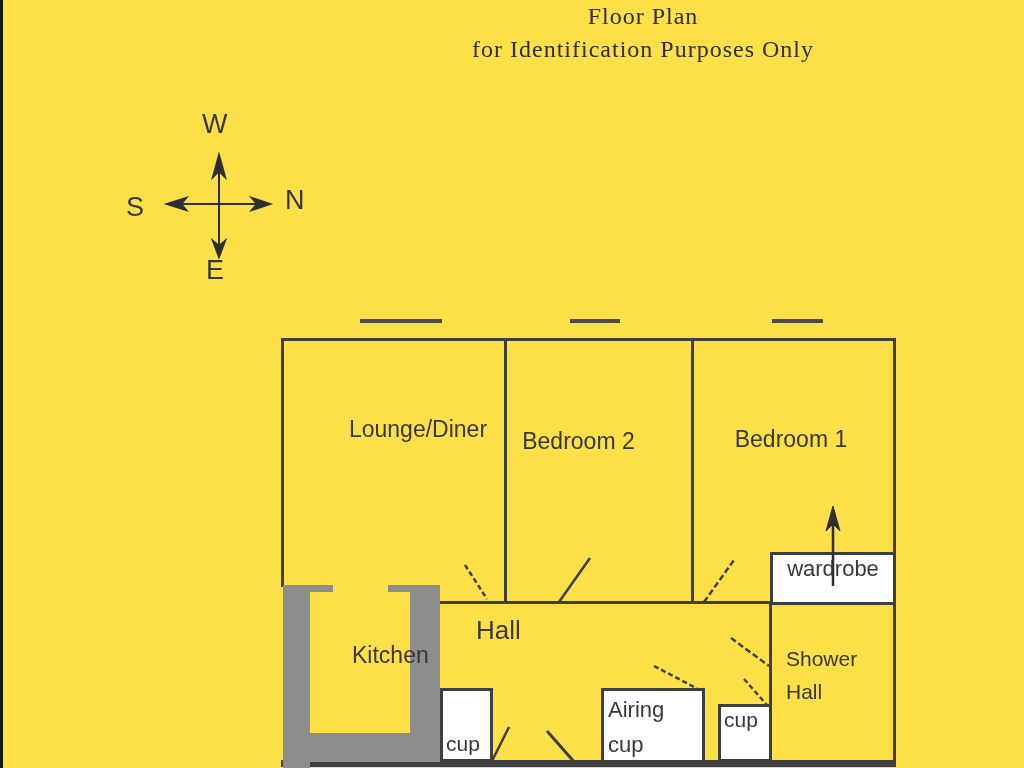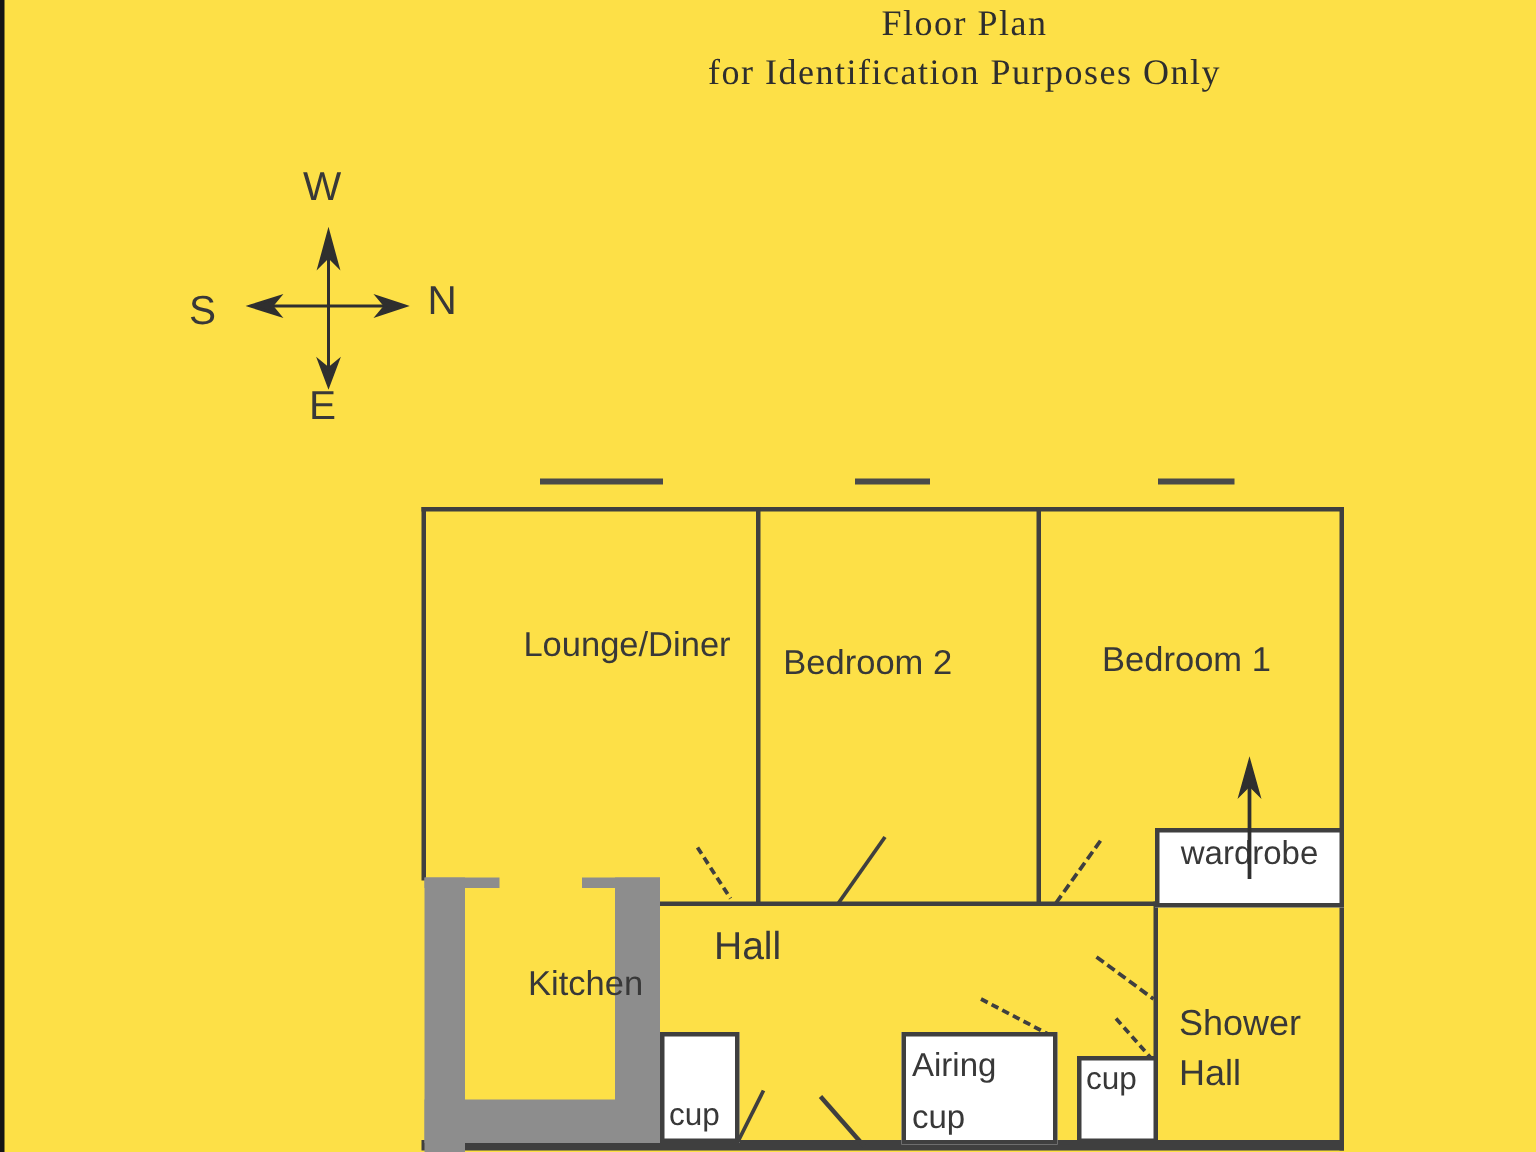--- a/index.html
+++ b/index.html
@@ -75,21 +75,21 @@
   </div>
   <div class="box" style="left:718px;top:704px;width:54px;height:58px;">
     <div class="lbl" style="position:absolute;left:3px;top:1px;font-size:21px;">cup</div>
   </div>
 
   <div class="lbl center" style="left:292px;top:417px;width:252px;font-size:23px;">Lounge/Diner</div>
   <div class="lbl center" style="left:506px;top:417px;width:145px;font-size:23px;margin-top:12px;">Bedroom 2</div>
   <div class="lbl center" style="left:716px;top:403px;width:150px;font-size:23px;margin-top:24px;">Bedroom 1</div>
   <div class="lbl" style="left:312px;top:643px;font-size:23px;margin-left:40px;">Kitchen</div>
   <div class="lbl" style="left:476px;top:618px;font-size:26px;">Hall</div>
-  <div class="lbl" style="left:786px;top:666px;font-size:24px;line-height:33px;">
+  <div class="lbl" style="left:786px;top:642px;font-size:21px;line-height:33px;">
     <div>Shower</div>
     <div>Hall</div>
   </div>
 
   <svg id="svg-overlay" viewBox="0 0 1024 768">
 
     <g stroke="#2f2f2f" stroke-width="2" fill="#2f2f2f">
       <line x1="219" y1="160" x2="219" y2="254"></line>
       <line x1="173" y1="204" x2="267" y2="204"></line>
       <polygon points="219,155 213,177 219,171 225,177"></polygon>

